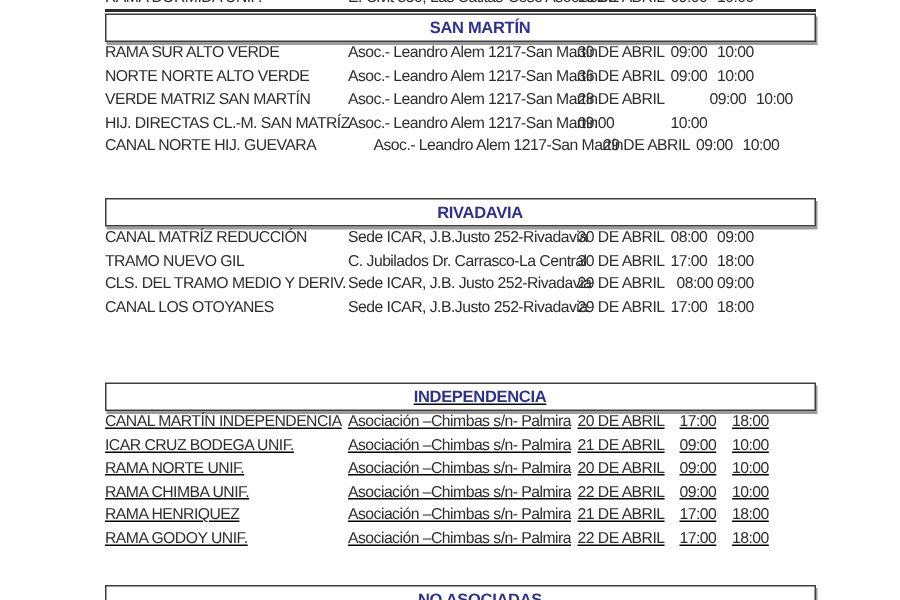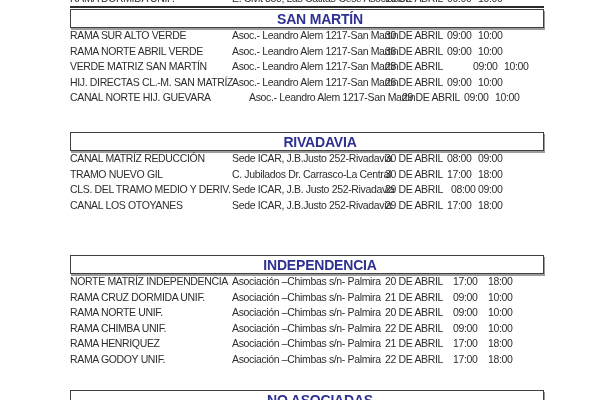--- a/index.html
+++ b/index.html
@@ -43,30 +43,30 @@
   
   .section{position:absolute;left:70px;width:474px;}
   .section-header{
     box-sizing:border-box;width:474px;height:19px;
     border:1.4px solid var(--border-color);
     box-shadow:1px 2px 0 #9c9c9c;
     background:#ffffff;
     display:flex;align-items:center;justify-content:center;
   }
   .section-title{
-    font-size:14px;font-weight:bold;letter-spacing:-0.2px;
+    font-size:11px;font-weight:bold;letter-spacing:-0.2px;
     color:var(--header-color);
     margin-left:26px;
   }
   .rows{margin-top:0;}
 
   
   .section-san-martin{top:9px;}
   .section-rivadavia{top:132px;}
-  .section-independencia{top:255px;}
+  .section-independencia{top:255px;text-decoration:underline;}
   .section-no-asociadas{top:390px;}
 
   
   .section-san-martin .row:nth-child(3) .cell-start,
   .section-san-martin .row:nth-child(3) .cell-end{transform:translateX(26px);}
   .section-san-martin .row:nth-child(5) .cell-venue,
   .section-san-martin .row:nth-child(5) .cell-date,
   .section-san-martin .row:nth-child(5) .cell-start,
   .section-san-martin .row:nth-child(5) .cell-end{transform:translateX(17px);}
   .section-rivadavia .row:nth-child(3) .cell-start{transform:translateX(4px);}
@@ -94,37 +94,36 @@
     </div>
     <div class="rows">
           <div class="row">
             <span class="cell cell-name">RAMA SUR ALTO VERDE</span>
             <span class="cell cell-venue">Asoc.- Leandro Alem 1217-San Martín</span>
             <span class="cell cell-date">30 DE ABRIL</span>
             <span class="cell cell-start">09:00</span>
             <span class="cell cell-end">10:00</span>
           </div>
           <div class="row">
-            <span class="cell cell-name">RAMA NORTE ABRIL VERDE</span>
+            <span class="cell cell-name">NORTE NORTE ALTO VERDE</span>
             <span class="cell cell-venue">Asoc.- Leandro Alem 1217-San Martín</span>
             <span class="cell cell-date">36 DE ABRIL</span>
             <span class="cell cell-start">09:00</span>
             <span class="cell cell-end">10:00</span>
           </div>
           <div class="row">
             <span class="cell cell-name">VERDE MATRIZ SAN MARTÍN</span>
             <span class="cell cell-venue">Asoc.- Leandro Alem 1217-San Martín</span>
             <span class="cell cell-date">28 DE ABRIL</span>
             <span class="cell cell-start">09:00</span>
             <span class="cell cell-end">10:00</span>
           </div>
           <div class="row">
             <span class="cell cell-name">HIJ. DIRECTAS CL.-M. SAN MATRÍZ</span>
             <span class="cell cell-venue">Asoc.- Leandro Alem 1217-San Martín</span>
-            <span class="cell cell-date">26 DE ABRIL</span>
             <span class="cell cell-start">09:00</span>
             <span class="cell cell-end">10:00</span>
           </div>
           <div class="row">
             <span class="cell cell-name">CANAL NORTE HIJ. GUEVARA</span>
             <span class="cell cell-venue">Asoc.- Leandro Alem 1217-San Martín</span>
             <span class="cell cell-date">29 DE ABRIL</span>
             <span class="cell cell-start">09:00</span>
             <span class="cell cell-end">10:00</span>
           </div>
@@ -166,28 +165,28 @@
           </div>
         </div>
   </div>
 
   <div class="section section-independencia">
     <div class="section-header">
       <span class="section-title">INDEPENDENCIA</span>
     </div>
     <div class="rows">
           <div class="row">
-            <span class="cell cell-name">NORTE MATRÍZ INDEPENDENCIA</span>
+            <span class="cell cell-name">CANAL MARTÍN INDEPENDENCIA</span>
             <span class="cell cell-venue">Asociación –Chimbas s/n- Palmira</span>
             <span class="cell cell-date">20 DE ABRIL</span>
             <span class="cell cell-start">17:00</span>
             <span class="cell cell-end">18:00</span>
           </div>
           <div class="row">
-            <span class="cell cell-name">RAMA CRUZ DORMIDA UNIF.</span>
+            <span class="cell cell-name">ICAR CRUZ BODEGA UNIF.</span>
             <span class="cell cell-venue">Asociación –Chimbas s/n- Palmira</span>
             <span class="cell cell-date">21 DE ABRIL</span>
             <span class="cell cell-start">09:00</span>
             <span class="cell cell-end">10:00</span>
           </div>
           <div class="row">
             <span class="cell cell-name">RAMA NORTE UNIF.</span>
             <span class="cell cell-venue">Asociación –Chimbas s/n- Palmira</span>
             <span class="cell cell-date">20 DE ABRIL</span>
             <span class="cell cell-start">09:00</span>

